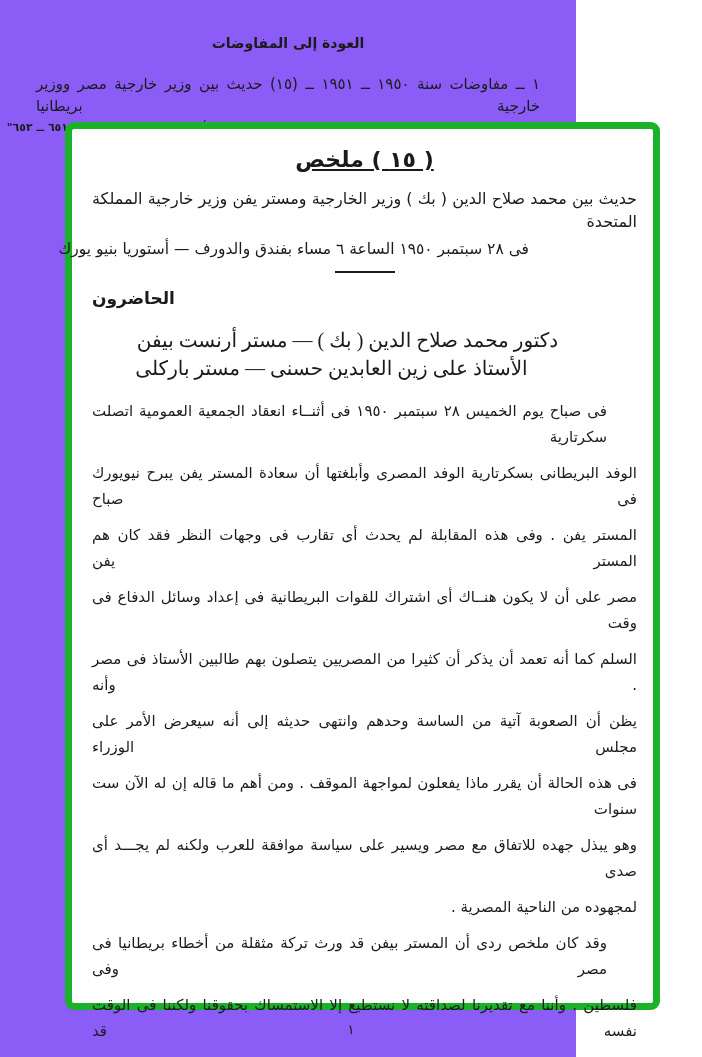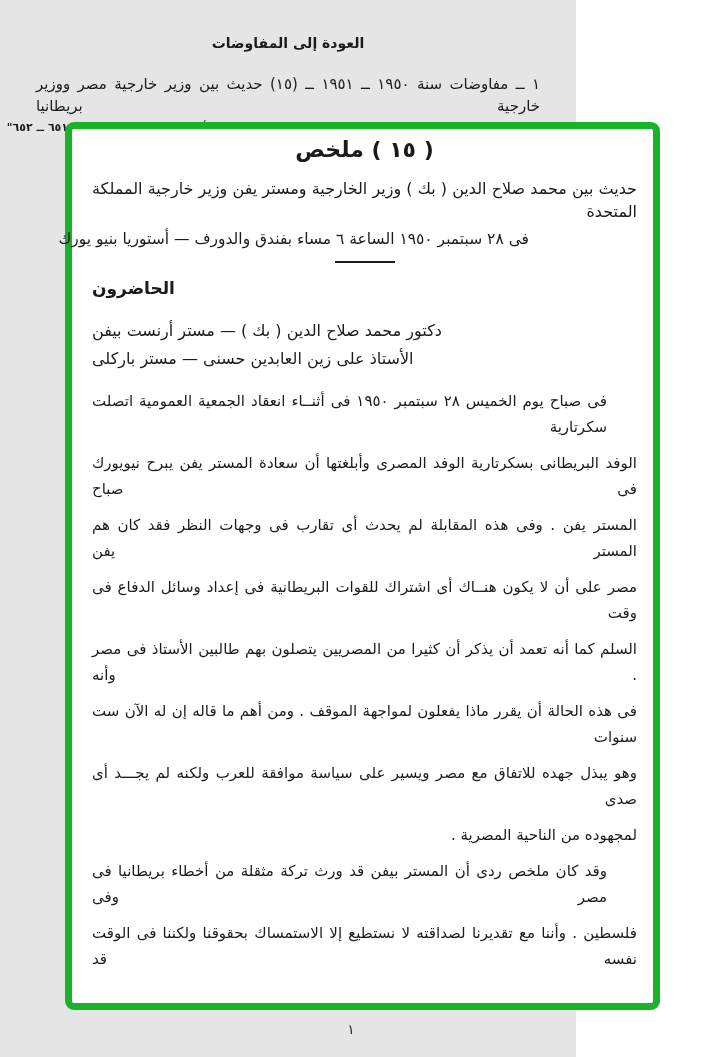--- a/index.html
+++ b/index.html
@@ -3,21 +3,21 @@
 <meta charset="utf-8">
 <style>
   html,body{margin:0;padding:0;}
   body{
     width:702px;height:1057px;
     background:#ffffff;
     font-family:"DejaVu Sans", sans-serif;
     color:#1b1b1b;
     overflow:hidden;
   }
-  .sheet{position:relative;width:576px;height:1057px;background:#e5e5e5;}
+  .sheet{position:relative;width:576px;height:1057px;background:#8b5cf6;}
 
   
   .header{direction:rtl;text-align:center;}
   .h1{padding-top:33px;font-size:14px;font-weight:700;line-height:20px;}
   .h2{
     margin:20px 36px 0 36px;
     font-size:15px;font-weight:400;line-height:22px;
     text-align:justify;text-align-last:justify;
   }
   .h3{margin-top:3px;font-size:11px;font-weight:700;line-height:15px;}
@@ -26,29 +26,29 @@
   .greenbox{
     position:absolute;left:65px;top:122px;
     width:595px;height:888px;
     box-sizing:border-box;
     border:7px solid #1ab228;
     border-radius:9px;
     background:#ffffff;
     direction:rtl;
     padding:0 16px 0 20px;
   }
-  .doc-title{margin-top:6px;text-align:center;font-size:22px;font-weight:700;line-height:30px;}
+  .doc-title{margin-top:16px;text-align:center;font-size:22px;font-weight:700;line-height:30px;text-decoration:underline;}
   .sub1{
     margin-top:12px;font-size:16px;line-height:23px;
     text-align:justify;text-align-last:justify;
   }
   .sub2{margin-top:5px;font-size:15.5px;line-height:23px;text-align:right;padding-right:108px;white-space:nowrap;}
   .rule{width:60px;height:2px;background:#1b1b1b;margin:10px auto 0;}
   .att-heading{margin-top:13px;text-align:left;font-size:17px;font-weight:700;line-height:24px;}
-  .att-line{font-size:16px;line-height:23px;text-align:left;white-space:nowrap;}
+  .att-line{font-size:20px;line-height:23px;text-align:center;white-space:nowrap;font-family:Liberation Serif, serif;}
   .att-line.first{margin-top:19px;padding-right:34px;}
   .att-line.second{margin-top:5px;padding-right:66px;}
 
   
   .body-text{margin-top:18px;font-size:15px;}
   .paragraph{margin:0;}
   .paragraph + .paragraph{margin-top:3px;}
   .bline{
     line-height:26px;
     text-align:justify;text-align-last:justify;margin-top:10px;
@@ -78,20 +78,21 @@
     <div class="att-heading">الحاضرون</div>
     <div class="att-line first">دكتور محمد صلاح الدين ( بك ) — مستر أرنست بيفن</div>
     <div class="att-line second">الأستاذ على زين العابدين حسنى — مستر باركلى</div>
     <div class="body-text" id="body-text">
         <div class="paragraph">
           <div class="bline indent">فى صباح يوم الخميس ٢٨ سبتمبر ١٩٥٠ فى أثنــاء انعقاد الجمعية العمومية اتصلت سكرتارية</div>
           <div class="bline">الوفد البريطانى بسكرتارية الوفد المصرى وأبلغتها أن سعادة المستر يفن يبرح نيويورك فى صباح</div>
           <div class="bline">المستر يفن . وفى هذه المقابلة لم يحدث أى تقارب فى وجهات النظر فقد كان هم المستر يفن</div>
           <div class="bline">مصر على أن لا يكون هنــاك أى اشتراك للقوات البريطانية فى إعداد وسائل الدفاع فى وقت</div>
           <div class="bline">السلم كما أنه تعمد أن يذكر أن كثيرا من المصريين يتصلون بهم طالبين الأستاذ فى مصر . وأنه</div>
+          <div class="bline">يظن أن الصعوبة آتية من الساسة وحدهم وانتهى حديثه إلى أنه سيعرض الأمر على مجلس الوزراء</div>
           <div class="bline">فى هذه الحالة أن يقرر ماذا يفعلون لمواجهة الموقف . ومن أهم ما قاله إن له الآن ست سنوات</div>
           <div class="bline">وهو يبذل جهده للاتفاق مع مصر ويسير على سياسة موافقة للعرب ولكنه لم يجـــد أى صدى</div>
           <div class="bline short">لمجهوده من الناحية المصرية .</div>
         </div>
         <div class="paragraph">
           <div class="bline indent">وقد كان ملخص ردى أن المستر بيفن قد ورث تركة مثقلة من أخطاء بريطانيا فى مصر وفى</div>
           <div class="bline">فلسطين . وأننا مع تقديرنا لصداقته لا نستطيع إلا الاستمساك بحقوقنا ولكننا فى الوقت نفسه قد</div>
         </div>
       </div>
   </div>

